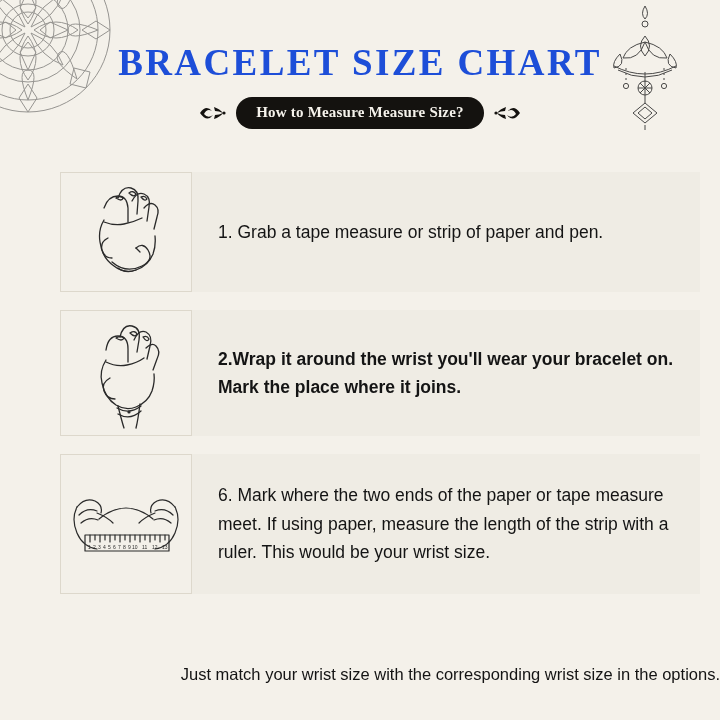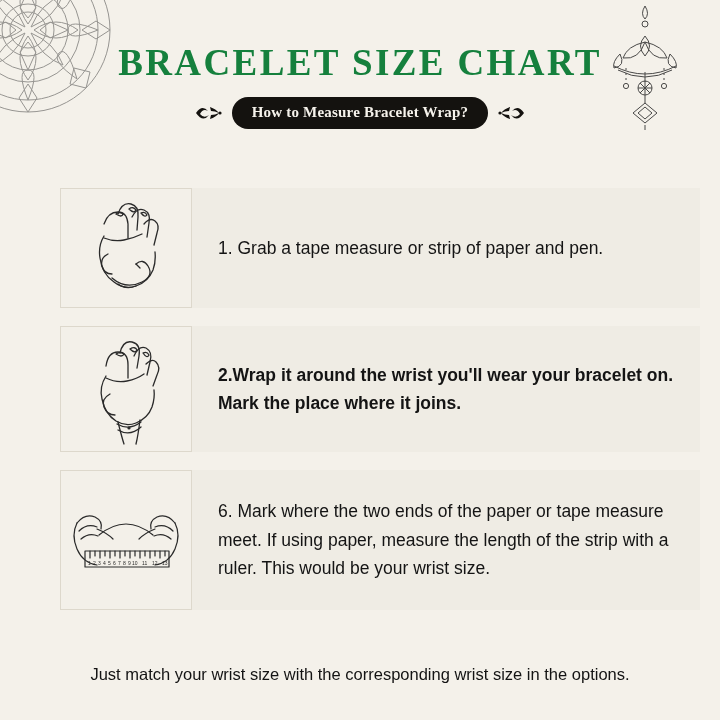--- a/index.html
+++ b/index.html
@@ -44,21 +44,21 @@
     top: 44px;
     left: 0;
     width: 720px;
     text-align: center;
   }
   .title {
     font-family: "Liberation Serif", serif;
     font-size: 37px;
     letter-spacing: 2.4px;
     font-weight: 700;
-    color: #15803d;
+    color: #1d4ed8;
     margin: 0;
     line-height: 1.05;
   }
 
   .subtitle-row {
     margin-top: 14px;
     display: flex;
     align-items: center;
     justify-content: center;
     gap: 10px;
@@ -76,21 +76,21 @@
     font-family: "Liberation Serif", serif;
     font-weight: 700;
     font-size: 15px;
     letter-spacing: 0.2px;
     white-space: nowrap;
   }
 
   
   .steps {
     position: absolute;
-    top: 188px;
+    top: 172px;
     left: 44px;
     width: 640px;
     padding-left: 16px;
   }
   .step {
     position: relative;
     display: flex;
     align-items: stretch;
     margin-bottom: 18px;
   }
@@ -133,21 +133,21 @@
   .step-1 .step-img { height: 120px; }
   .step-2 .step-img { height: 126px; }
   .step-3 .step-img { height: 140px; }
 
   
   .footer {
     position: absolute;
     left: 0;
     bottom: 36px;
     width: 720px;
-    text-align: center;
+    text-align: right;
     font-size: 16.5px;
     color: #141414;
   }
 
   svg { display: block; }
 </style>
 </head>
 <body>
 
 <div class="mandala-corner">
@@ -238,21 +238,21 @@
     <span class="flourish">
       <svg viewBox="0 0 28 22" width="28" height="22">
         <g fill="#14120f">
           <path d="M2 11 q6 -9 12 -2 q-5 -3 -8 3 q4 5 9 1 q-6 8 -13 -2 Z"></path>
           <path d="M16 5 q6 2 9 6 q-4 -2 -8 -2 Z"></path>
           <path d="M16 17 q6 -2 9 -6 q-4 2 -8 2 Z"></path>
           <circle cx="26" cy="11" r="1.6"></circle>
         </g>
       </svg>
     </span>
-    <span class="subtitle-pill">How to Measure Bracelet Wrap?</span>
+    <span class="subtitle-pill">How to Measure Measure Size?</span>
     <span class="flourish">
       <svg viewBox="0 0 28 22" width="28" height="22">
         <g fill="#14120f" transform="translate(28,0) scale(-1,1)">
           <path d="M2 11 q6 -9 12 -2 q-5 -3 -8 3 q4 5 9 1 q-6 8 -13 -2 Z"></path>
           <path d="M16 5 q6 2 9 6 q-4 -2 -8 -2 Z"></path>
           <path d="M16 17 q6 -2 9 -6 q-4 2 -8 2 Z"></path>
           <circle cx="26" cy="11" r="1.6"></circle>
         </g>
       </svg>
     </span>

